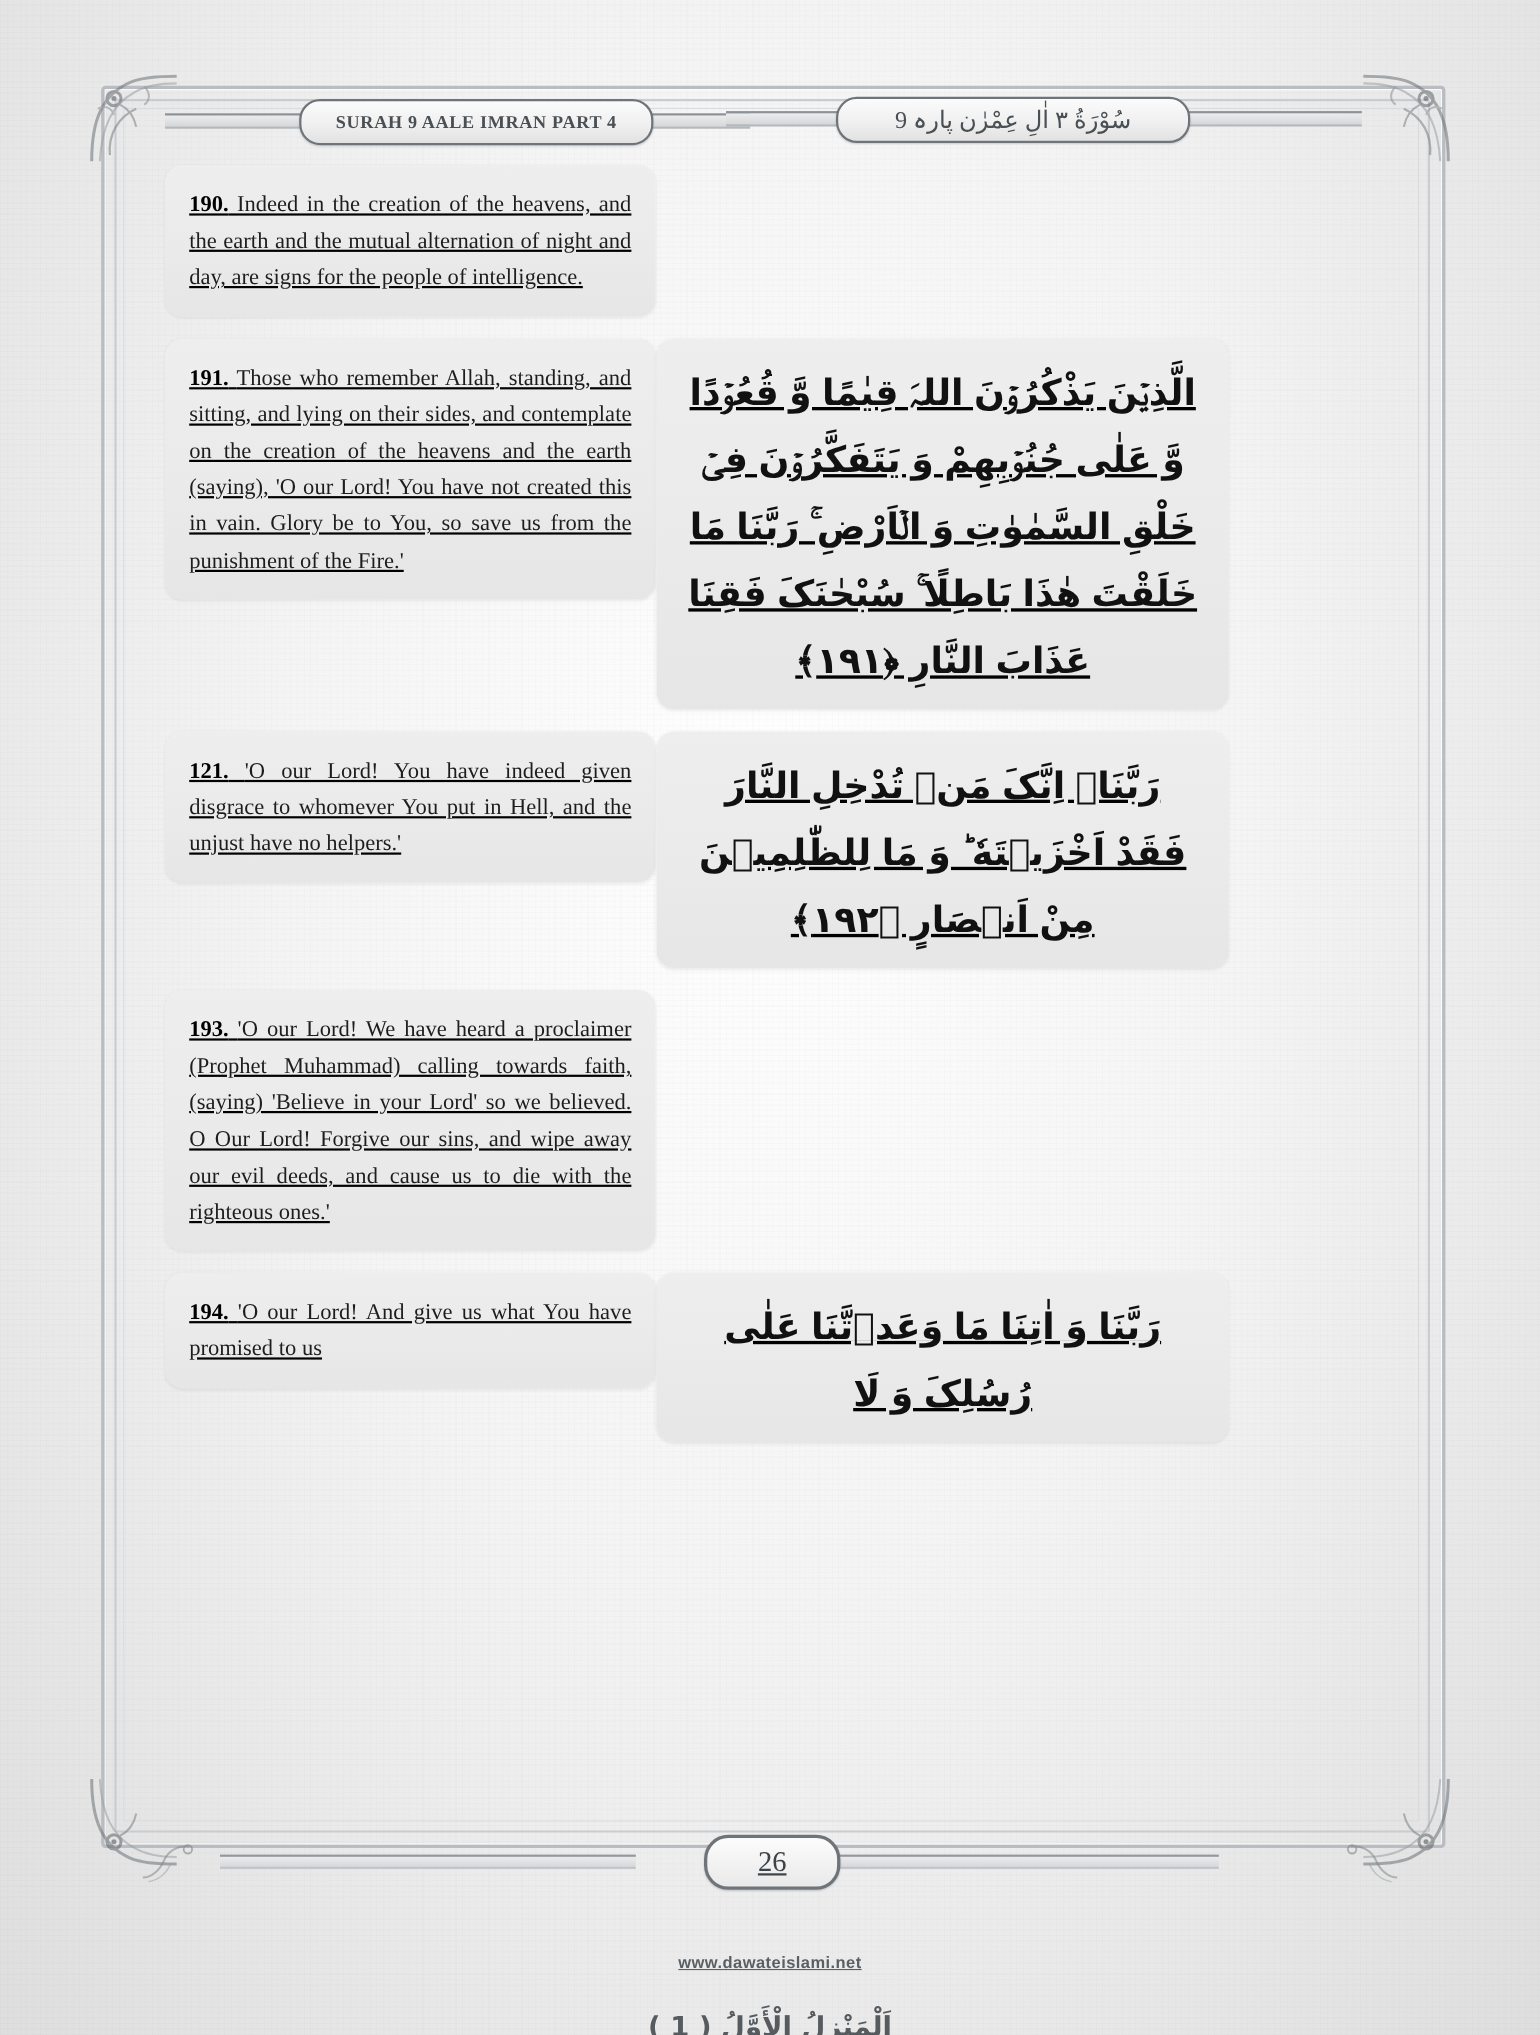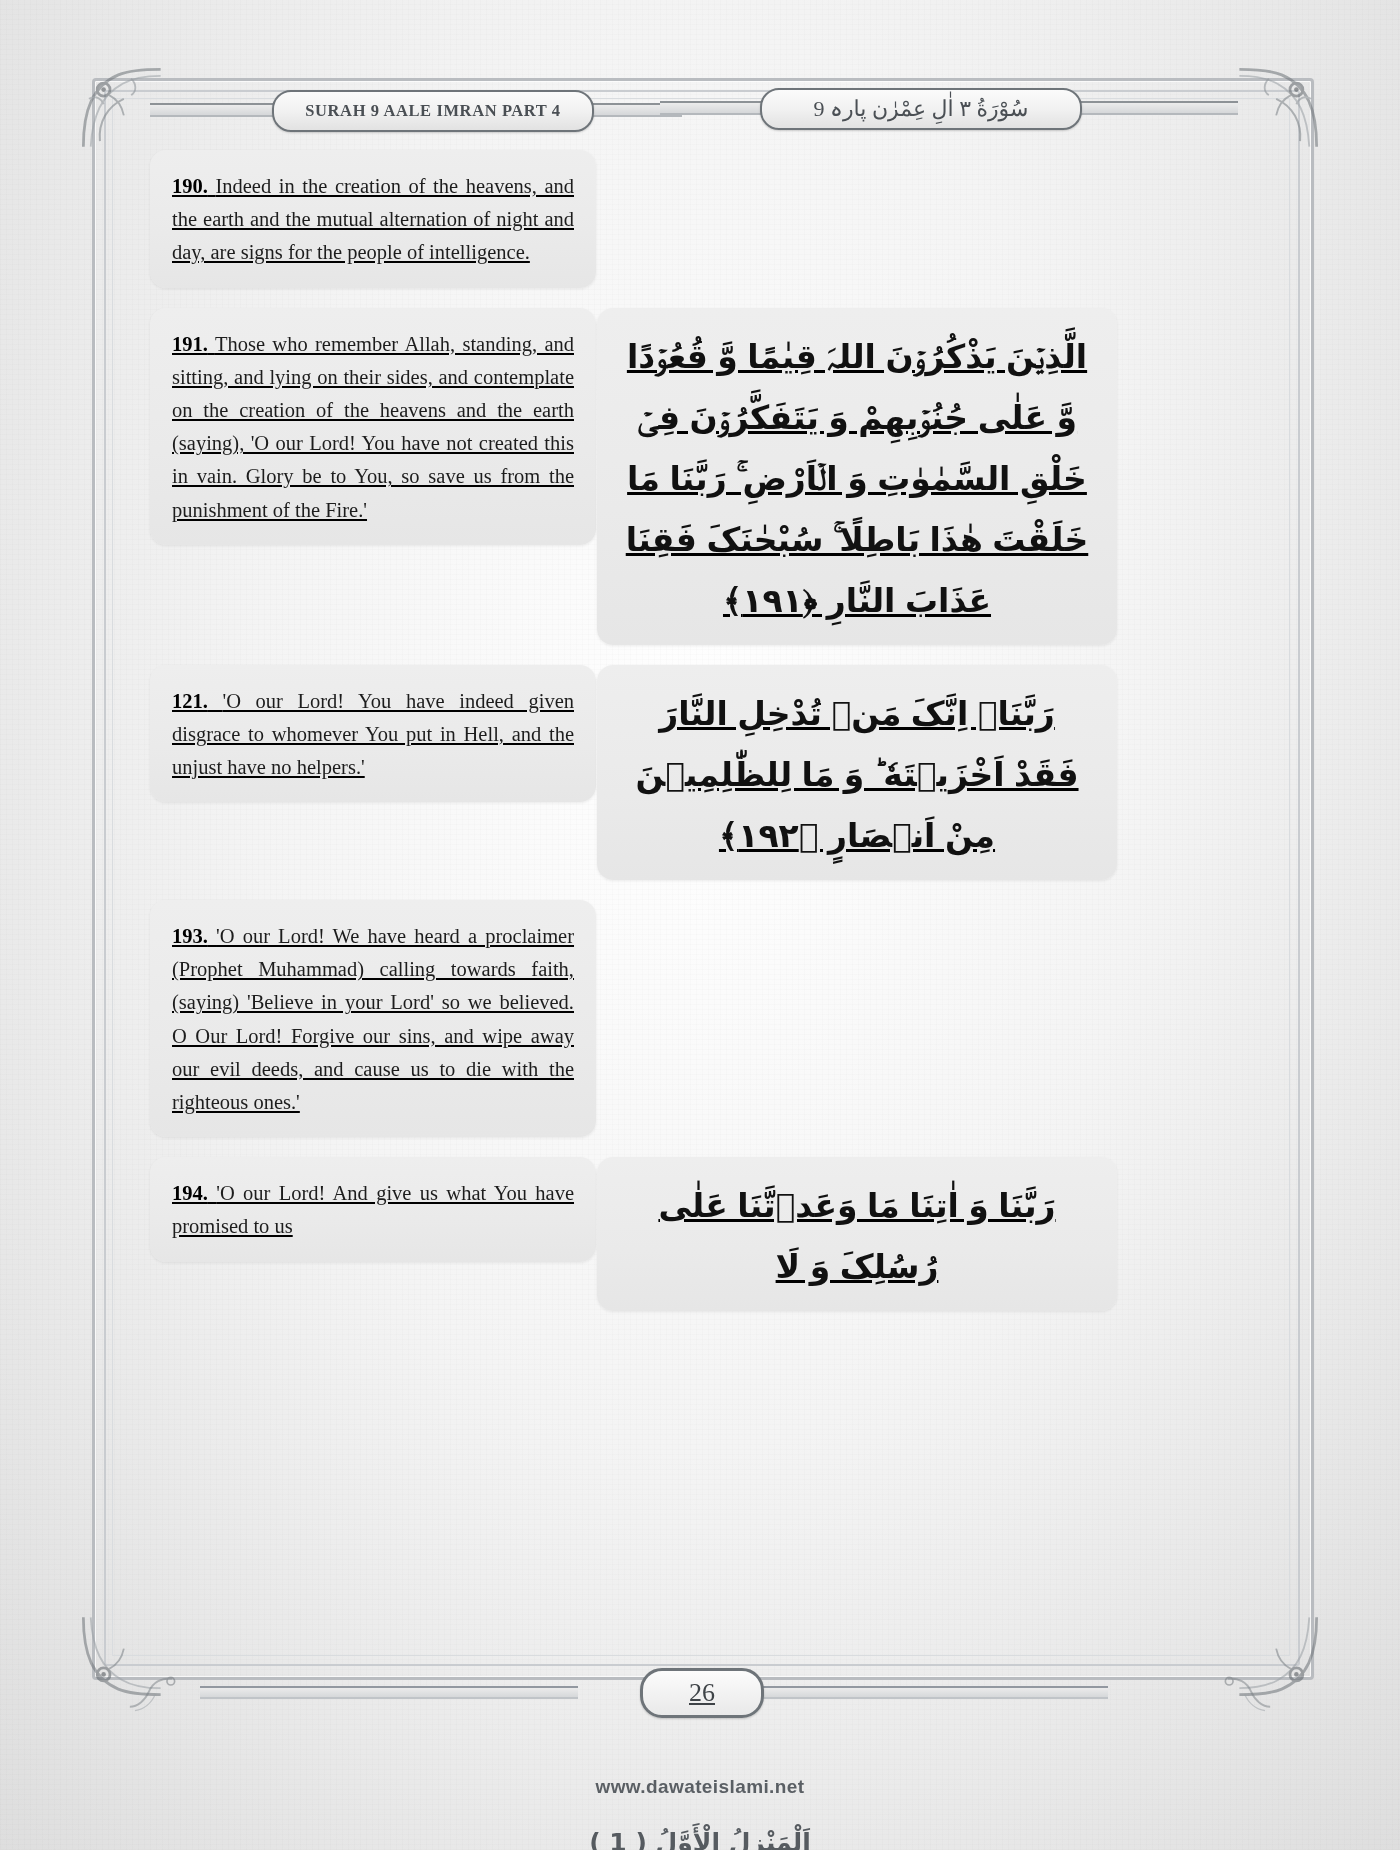--- a/index.html
+++ b/index.html
@@ -196,24 +196,25 @@
     font-family: "DejaVu Sans", sans-serif;
     font-size: 25px;
     color: #565b60;
     font-weight: 700;
   }
   #site {
     position: absolute;
     left: 0; right: 0; top: 1776px;
     text-align: center;
     font-family: "Liberation Sans", sans-serif;
-    font-size: 19px;
+    font-size: 15px;
     letter-spacing: 0.4px;
     color: #5a5f64;
     font-weight: bold;
+    text-decoration: underline;
   }
   .footer-orn {
     position: absolute; width: 64px; height: 54px; opacity: 0.5;
   }
   #footer-orn-l { left: 126px; top: 1662px; }
   #footer-orn-r { left: 1210px; top: 1662px; transform: scaleX(-1); }
 </style>
 </head>
 <body>
 

